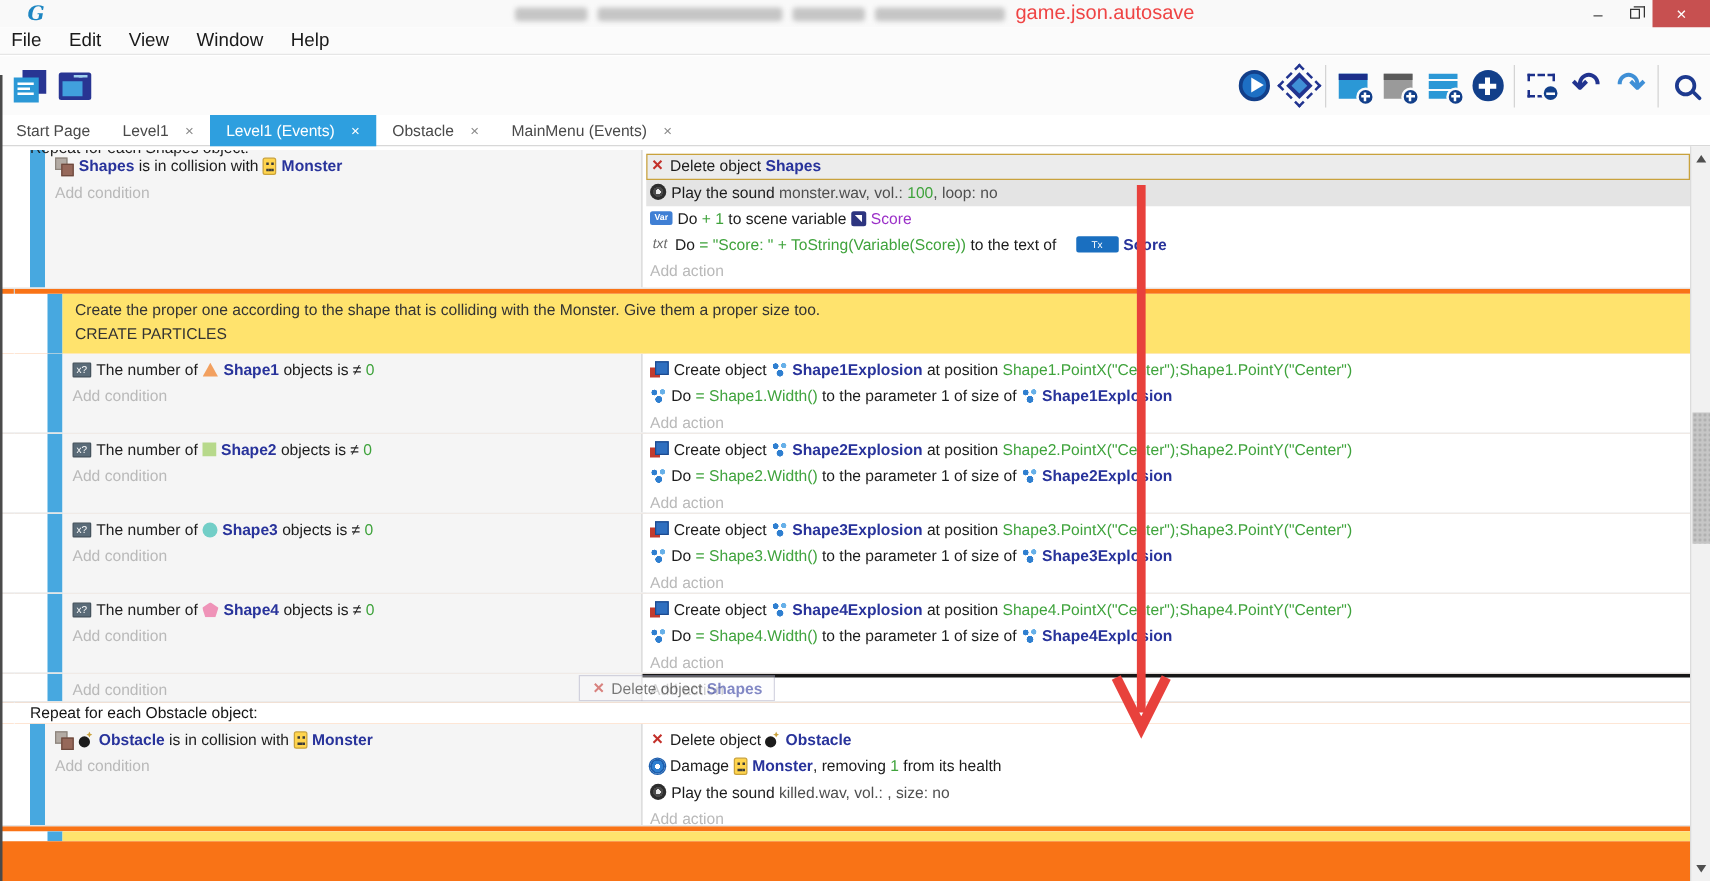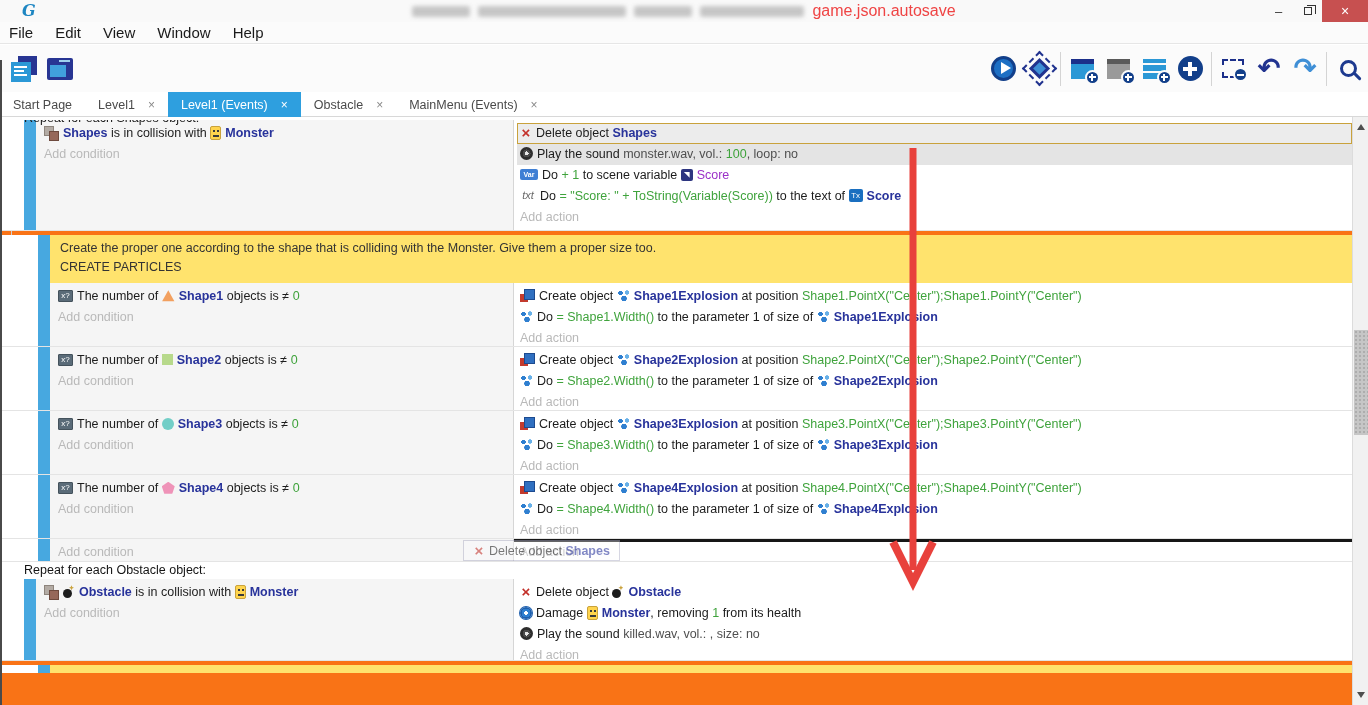--- a/index.html
+++ b/index.html
@@ -101,21 +101,21 @@
   .ic-collision:before { content:""; position:absolute; left:0; top:0; width:8px; height:8px; background:#b3aba4; border:1px solid #8d847c; }
   .ic-collision:after { content:""; position:absolute; left:5px; top:5px; width:8px; height:8px; background:#96685a; border:1px solid #6e4a3e; }
   .ic-monster { width:11px; height:14px; background:#ffd44d; border:1px solid #c9a23c; border-radius:2px; }
   .ic-monster:before { content:""; position:absolute; left:2px; top:3px; width:2px; height:2px; background:#3a3a3a; box-shadow:4px 0 0 #3a3a3a, 0 5px 0 #3a3a3a, 2px 5px 0 #3a3a3a, 4px 5px 0 #3a3a3a; }
   .ic-delete { width:12px; color:#c3302a; font-weight:bold; font-size:15px; line-height:13px; }
   .ic-sound { width:13px; height:13px; border-radius:50%; background:radial-gradient(circle at 50% 50%, #e8e8e8 0 2px, #4a4a4a 2px 4px, #2d2d2d 4px 6.5px); }
   .ic-var { width:18px; height:11px; background:#3f7fd4; border-radius:2px; color:#fff; font-size:7px; font-weight:bold; line-height:11px; }
   .ic-scenevar { width:12px; height:12px; background:#2d3580; border-radius:2px; }
   .ic-scenevar:after { content:""; position:absolute; left:3px; top:3px; width:6px; height:6px; background:#fff; clip-path:polygon(0 0,100% 0,100% 100%); }
   .ic-txt { width:16px; color:#6a6a6a; font-style:italic; font-size:11px; line-height:13px; }
-  .ic-tx { width:14px; height:13px; background:#1a6fc0; border-radius:2px; color:#fff; font-weight:normal; font-size:8px; line-height:13px; }
+  .ic-tx { width:34px; height:13px; background:#1a6fc0; border-radius:2px; color:#fff; font-weight:normal; font-size:8px; line-height:13px;margin-left:12px; }
   .ic-count { width:15px; height:12px; background:#5a6b78; border:1px solid #44525c; border-radius:1px; color:#fff; font-size:8px; line-height:10px; }
   .ic-shape-triangle { width:13px; height:12px; background:#f2a05f; clip-path:polygon(50% 4%,97% 96%,3% 96%); }
   .ic-shape-square { width:11px; height:11px; background:#b7d98b; }
   .ic-shape-circle { width:12px; height:12px; background:#72cec7; border-radius:50%; }
   .ic-shape-pentagon { width:13px; height:12px; background:#ef93b8; clip-path:polygon(50% 0,100% 38%,81% 100%,19% 100%,0 38%); }
   .ic-create { width:15px; height:13px; }
   .ic-create:before { content:""; position:absolute; left:0; bottom:0; width:8px; height:8px; background:#c23b2e; }
   .ic-create:after { content:""; position:absolute; right:0; top:0; width:9px; height:9px; background:#2f6fc0; border:1px solid #1d4a8f; }
   .ic-particle { width:13px; height:13px; background:radial-gradient(circle at 3.5px 4px,#2f7fd0 0 2.2px,transparent 2.5px),radial-gradient(circle at 10px 3.5px,#67b0e8 0 2px,transparent 2.3px),radial-gradient(circle at 7px 9.5px,#2f7fd0 0 2.6px,transparent 2.9px); }
   .ic-bomb { width:12px; height:13px; }

